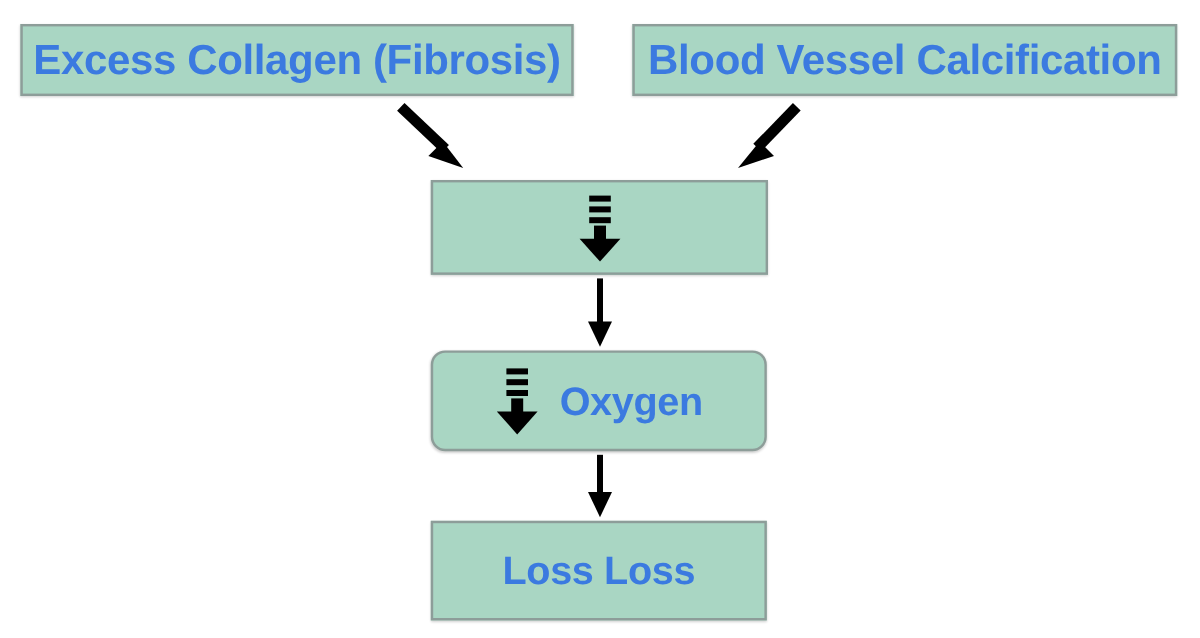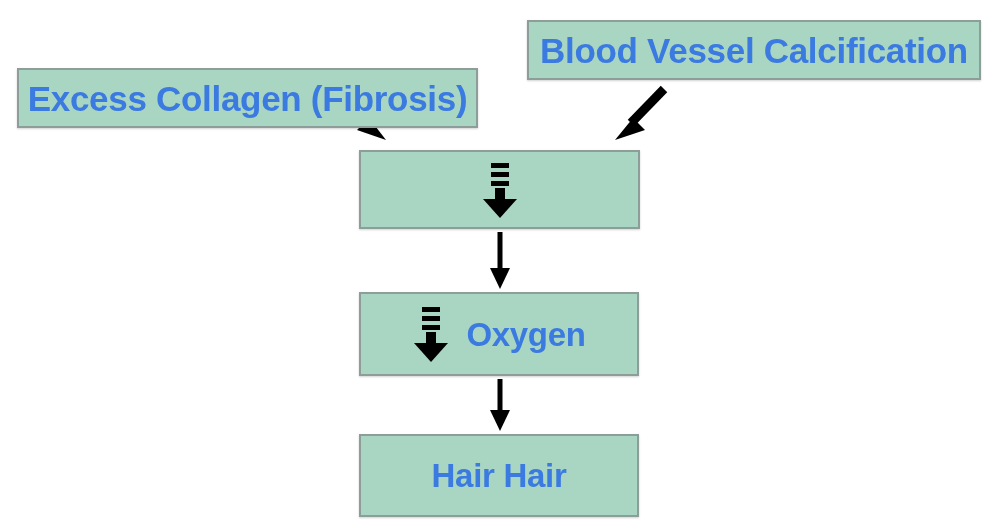--- a/index.html
+++ b/index.html
@@ -33,35 +33,35 @@
   .node-label {
     color: #3b7ae0;
     font-weight: bold;
     font-family: "Liberation Sans", sans-serif;
     letter-spacing: -0.3px;
     white-space: nowrap;
     line-height: 1;
   }
   
   #node-collagen {
-    left: 17px;  top: 20px;  width: 461px; height: 60px; margin-top: 48px;
+    left: 17px;  top: 20px;  width: 461px; height: 60px;
   }
   #node-calcification {
     left: 527px; top: 20px;  width: 454px; height: 60px; text-align: right;
   }
   #node-collagen .node-label,
   #node-calcification .node-label {
     font-size: 35px;
   }
   
   #node-bloodflow {
     left: 359px; top: 150px; width: 281px; height: 79px;
   }
   #node-oxygen {
-    left: 359px; top: 292px; width: 280px; height: 84px;
+    left: 359px; top: 292px; width: 280px; height: 84px; border-radius: 12px;
   }
   #node-hairloss {
     left: 359px; top: 434px; width: 280px; height: 83px;
   }
   #node-bloodflow .node-label,
   #node-oxygen .node-label,
   #node-hairloss .node-label {
     font-size: 33px;
   }
   .node-inner {
@@ -145,17 +145,17 @@
         <rect x="10" y="20" width="18" height="5" fill="#000000"></rect>
         <rect x="14" y="27" width="10" height="16" fill="#000000"></rect>
         <polygon points="19,57 2,38 36,38" fill="#000000"></polygon>
       </svg>
       <span class="node-label">Oxygen</span>
     </div>
   </div>
 
   <div class="node" id="node-hairloss">
     <div class="node-inner">
-      <span class="node-label">Hair Hair</span>
+      <span class="node-label">Loss Loss</span>
     </div>
   </div>
 
 </div>
 
 </body></html>

